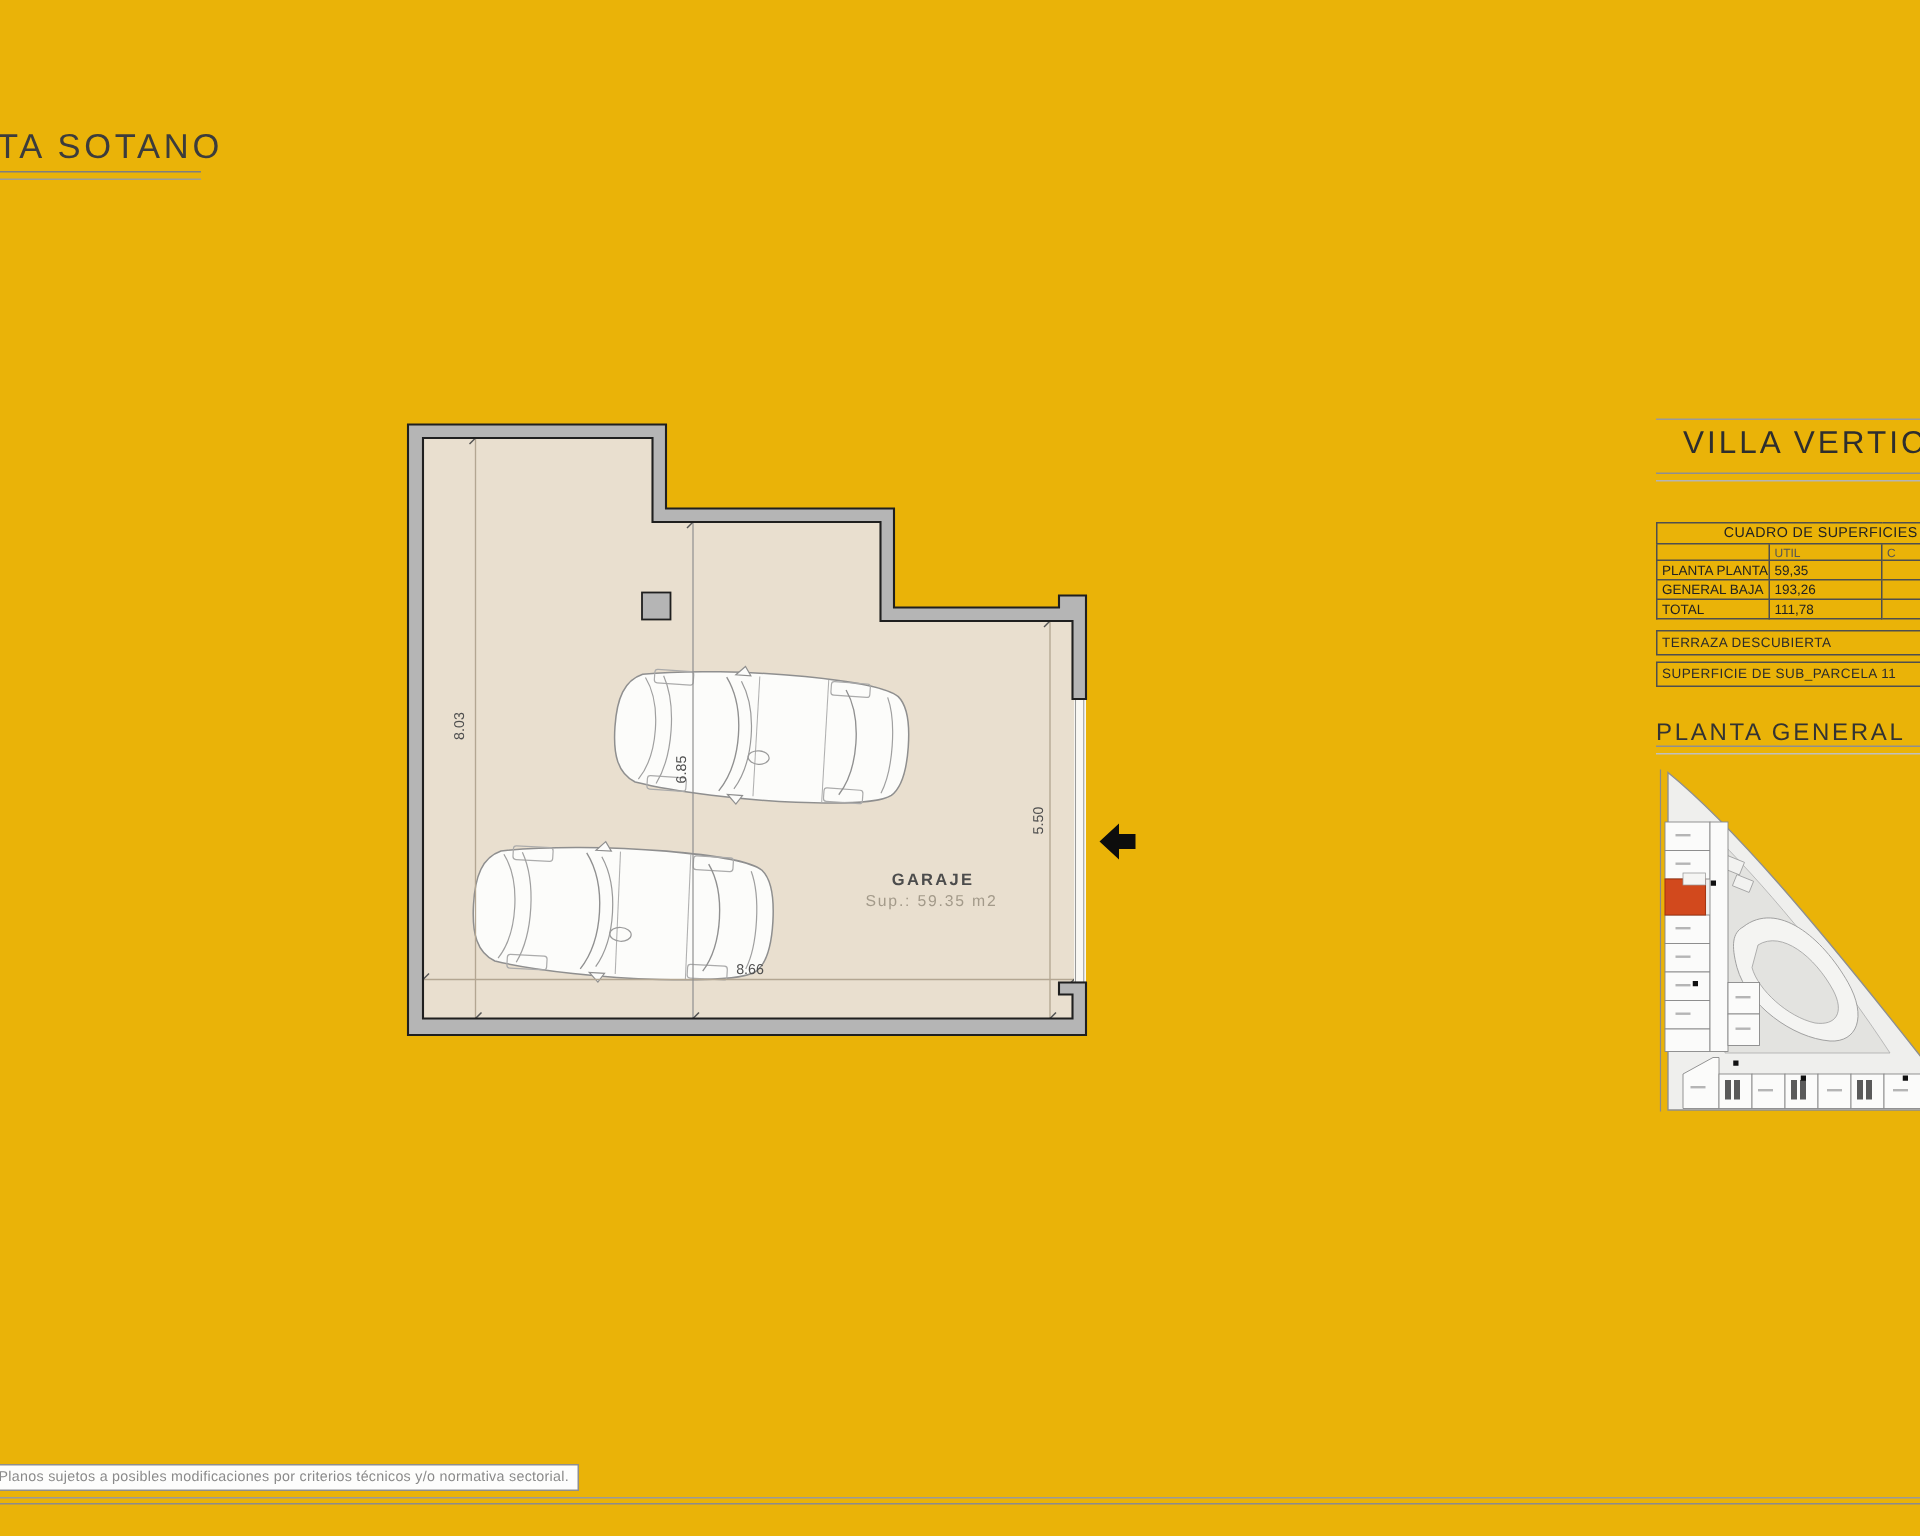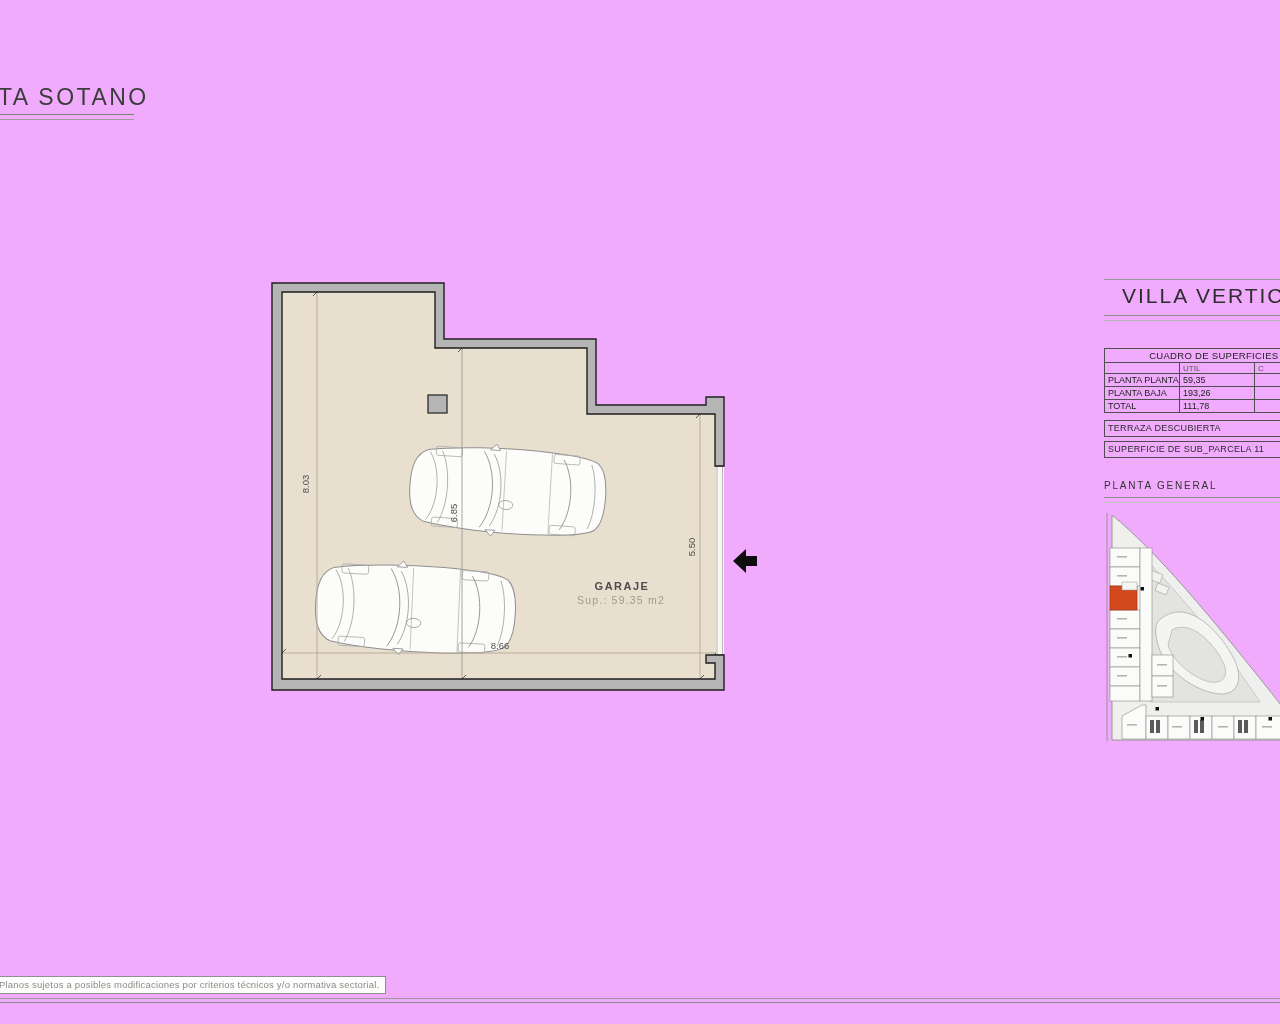--- a/index.html
+++ b/index.html
@@ -1,17 +1,17 @@
 <!DOCTYPE html>
 <html><head>
 <meta charset="utf-8">
 <style>
   html,body{margin:0;padding:0;background:#ffffff;}
   .sheet{
-    position:relative;width:1280px;height:1024px;background:#f0abfc;
+    position:relative;width:1280px;height:1024px;background:#eab308;
     overflow:hidden;font-family:"Liberation Sans",sans-serif;color:#3a3a3a;
   }
   
   .page-title{position:absolute;left:-2px;top:84px;font-size:23px;letter-spacing:2.5px;
     color:#3c3c3c;white-space:nowrap;}
   .title-underline{position:absolute;left:0;top:114px;width:134px;height:4px;
     border-top:1px solid #7f7f7f;border-bottom:1px solid #9c9c9c;}
   
   .floorplan{position:absolute;left:250px;top:265px;}
   
@@ -25,21 +25,21 @@
   table.surfaces td,table.surfaces th{border:1px solid #4f4f4f;padding:0 3px;height:12px;
     white-space:nowrap;overflow:hidden;font-weight:normal;}
   table.surfaces th.tbl-title{text-align:center;font-size:9.5px;height:13px;letter-spacing:.3px;}
   table.surfaces .colhead{font-size:8px;color:#555;height:10px;}
   table.surfaces .val{text-align:left;}
   .info-box{position:absolute;left:1104px;width:226px;border:1px solid #4f4f4f;
     font-size:9px;color:#2b2b2b;line-height:13px;padding:1px 3px;white-space:nowrap;
     letter-spacing:.3px;background:transparent;}
   .box-terraza{top:420px;}
   .box-parcela{top:441px;}
-  .pg-label{position:absolute;left:1104px;top:480px;font-size:10px;letter-spacing:1.8px;color:#333;text-align:center;}
+  .pg-label{position:absolute;left:1104px;top:480px;font-size:16px;letter-spacing:1.8px;color:#333;text-align:center;}
   .pg-underline{position:absolute;left:1104px;top:497px;width:180px;height:4px;
     border-top:1px solid #8f8f8f;border-bottom:1px solid #c0c0c0;}
   .minimap{position:absolute;left:1100px;top:503px;}
   
   .footer-note{position:absolute;left:-8px;top:976px;border:1px solid #8f8f8f;
     padding:2px 6px 3px 6px;font-size:9.5px;color:#8a8a8a;letter-spacing:.2px;
     white-space:nowrap;background:#fdfdfc;}
   .bottom-rule-a{position:absolute;left:0;top:998px;width:1280px;height:1px;background:#9a9a9a;}
   .bottom-rule-b{position:absolute;left:0;top:1002px;width:1280px;height:1px;background:#8c8c8c;}
 </style>
@@ -138,21 +138,21 @@
       <td class="colhead"></td>
       <td class="colhead">UTIL</td>
       <td class="colhead" style="text-align:left">C</td>
     </tr>
     <tr>
       <td>PLANTA PLANTA</td>
       <td class="val">59,35</td>
       <td></td>
     </tr>
     <tr>
-      <td>PLANTA BAJA</td>
+      <td>GENERAL BAJA</td>
       <td class="val">193,26</td>
       <td></td>
     </tr>
     <tr>
       <td>TOTAL</td>
       <td class="val">111,78</td>
       <td></td>
     </tr>
   </tbody>
     </table>

